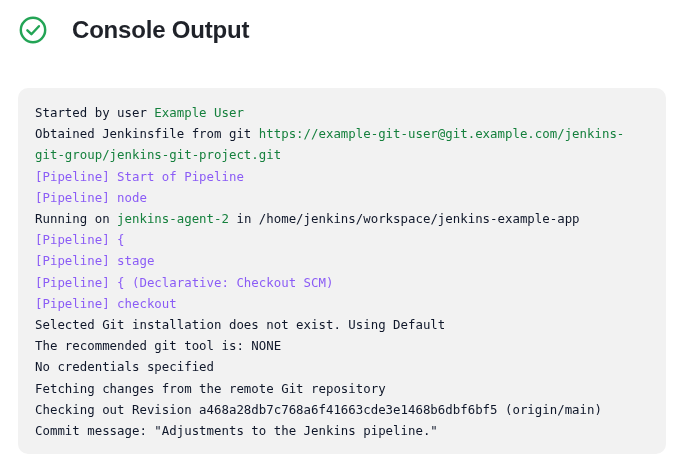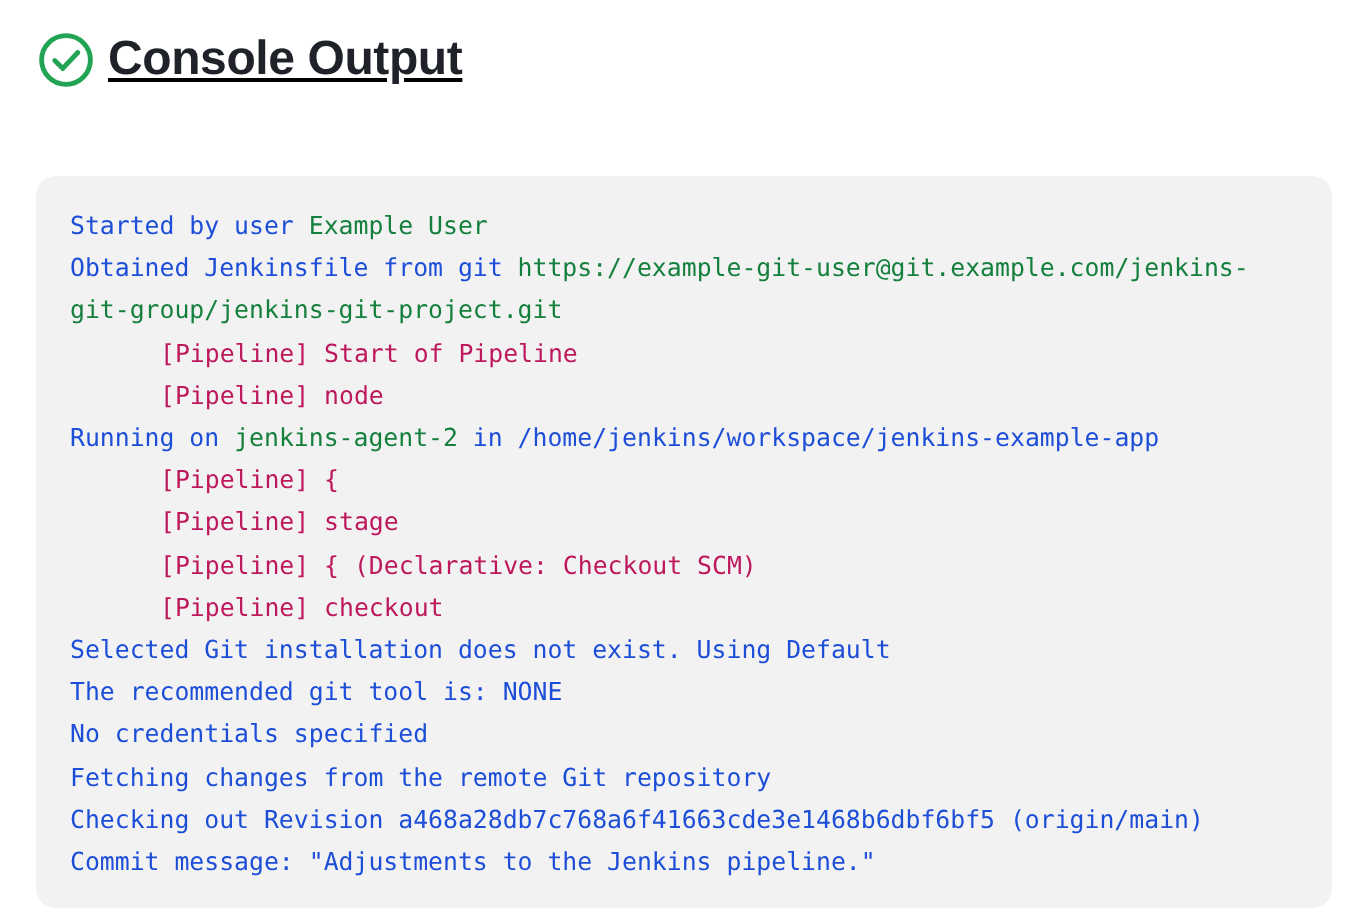--- a/index.html
+++ b/index.html
@@ -19,25 +19,24 @@
     position: relative;
     width: 686px;
     height: 454px;
     box-sizing: border-box;
   }
 
   
   .header {
     display: flex;
     align-items: center;
-    gap: 6px;
+    gap: 24px;
     padding: 14px 0 0 18px;
     height: 46px;
     box-sizing: border-box;
-    text-decoration: underline;
   }
 
   .status-icon {
     width: 30px;
     height: 30px;
     flex: 0 0 30px;
     display: block;
   }
 
   .page-title {
@@ -69,23 +68,23 @@
     line-height: 21.2px;
     color: #262626;
     white-space: pre-wrap;
     word-break: break-word;
   }
 
   .log-line {
     min-height: 21.2px;
   }
 
-  .seg-plain  { color: #1d4ed8; }
+  .seg-plain  { color: #0f172a; }
   .seg-link   { color: #15803d; }
-  .seg-muted  { color: #be185d; margin-left: 45px; }
+  .seg-muted  { color: #8b5cf6; }
 </style>
 </head>
 <body>
 
 <div class="page">
 
   <div class="header">
     <svg class="status-icon" viewBox="0 0 32 32">
       <circle cx="16" cy="16" r="13" fill="none" stroke="#23a455" stroke-width="2.6"></circle>
       <path d="M10 16.3 L14.3 20.5 L22.3 12" fill="none" stroke="#23a455" stroke-width="2.6" stroke-linecap="round" stroke-linejoin="round"></path>

